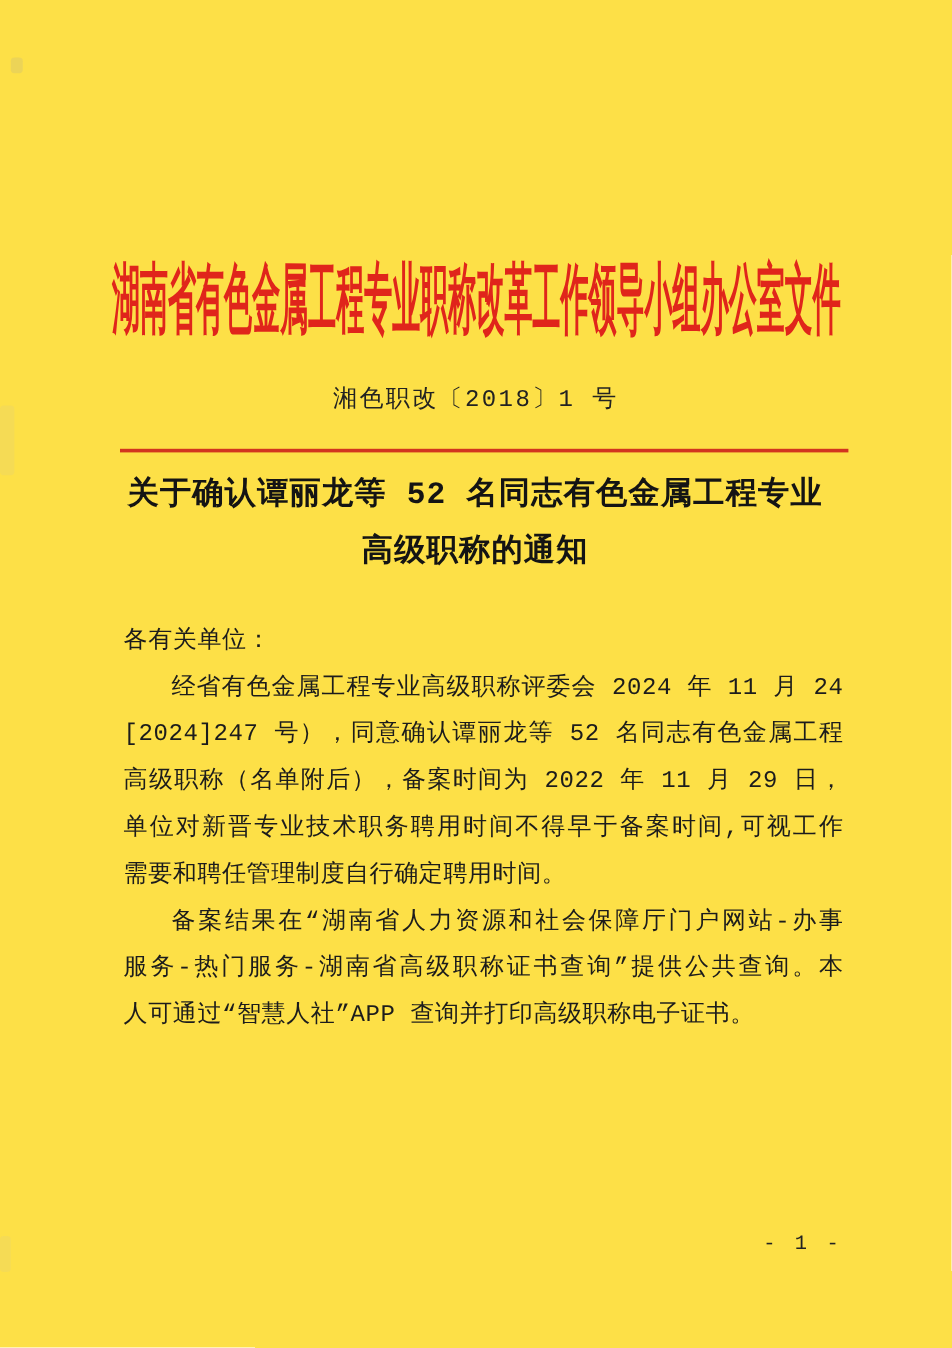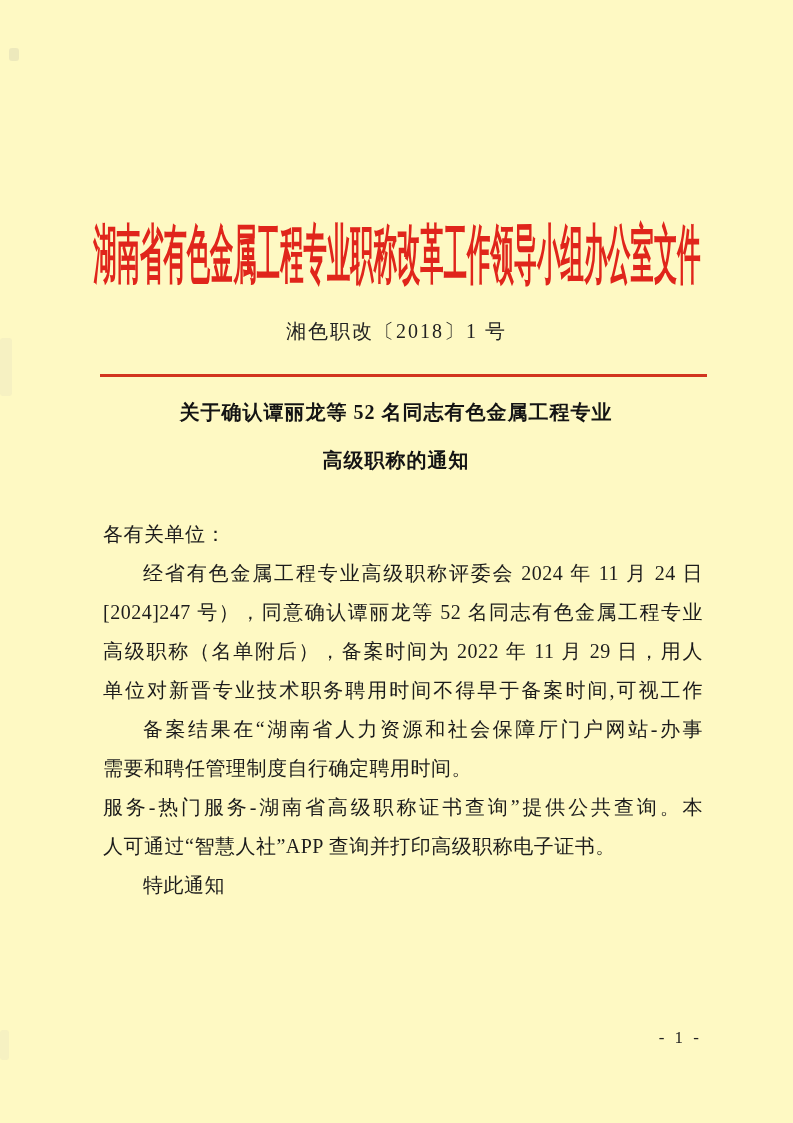--- a/index.html
+++ b/index.html
@@ -4,23 +4,23 @@
 <style>
   html, body {
     margin: 0;
     padding: 0;
     background: #ffffff;
   }
   .page {
     position: relative;
     width: 793px;
     height: 1123px;
-    background: #fef9c3;
+    background: #fde047;
     overflow: hidden;
-    font-family: Liberation Serif, serif;
+    font-family: Liberation Mono, monospace;
     color: #1f1f1f;
   }
   
   .artifact {
     position: absolute;
     background: rgba(160,160,160,0.18);
     border-radius: 3px;
   }
   .a1 { left: 9px;  top: 48px;   width: 10px; height: 13px; }
   .a2 { left: 0px;  top: 338px;  width: 12px; height: 58px; background: rgba(190,190,190,0.12); }
@@ -68,21 +68,21 @@
     height: 3px;
   }
 
   
   .title {
     position: absolute;
     top: 388px;
     left: 96px;
     width: 600px;
     text-align: center;
-    font-size: 20px;
+    font-size: 26px;
     font-weight: bold;
     line-height: 48px;
     color: #141414;
     letter-spacing: 1px;
   }
 
   
   .bodytext {
     position: absolute;
     top: 515px;
@@ -136,22 +136,21 @@
     <div>关于确认谭丽龙等 52 名同志有色金属工程专业</div>
     <div>高级职称的通知</div>
   </div>
 
   <div class="bodytext" style="color: rgb(28, 28, 28);">
     <div class="line">各有关单位：</div>
     <div class="line ind j">经省有色金属工程专业高级职称评委会 2024 年 11 月 24 日</div>
     <div class="line j">[2024]247 号），同意确认谭丽龙等 52 名同志有色金属工程专业</div>
     <div class="line j">高级职称（名单附后），备案时间为 2022 年 11 月 29 日，用人</div>
     <div class="line j">单位对新晋专业技术职务聘用时间不得早于备案时间,可视工作</div>
+    <div class="line">需要和聘任管理制度自行确定聘用时间。</div>
     <div class="line ind j">备案结果在“湖南省人力资源和社会保障厅门户网站-办事</div>
-    <div class="line">需要和聘任管理制度自行确定聘用时间。</div>
     <div class="line j">服务-热门服务-湖南省高级职称证书查询”提供公共查询。本</div>
     <div class="line">人可通过“智慧人社”APP 查询并打印高级职称电子证书。</div>
-    <div class="line ind">特此通知</div>
   </div>
 
   <div class="pagenum">- 1 -</div>
 
 </div>
 
 </body></html>

